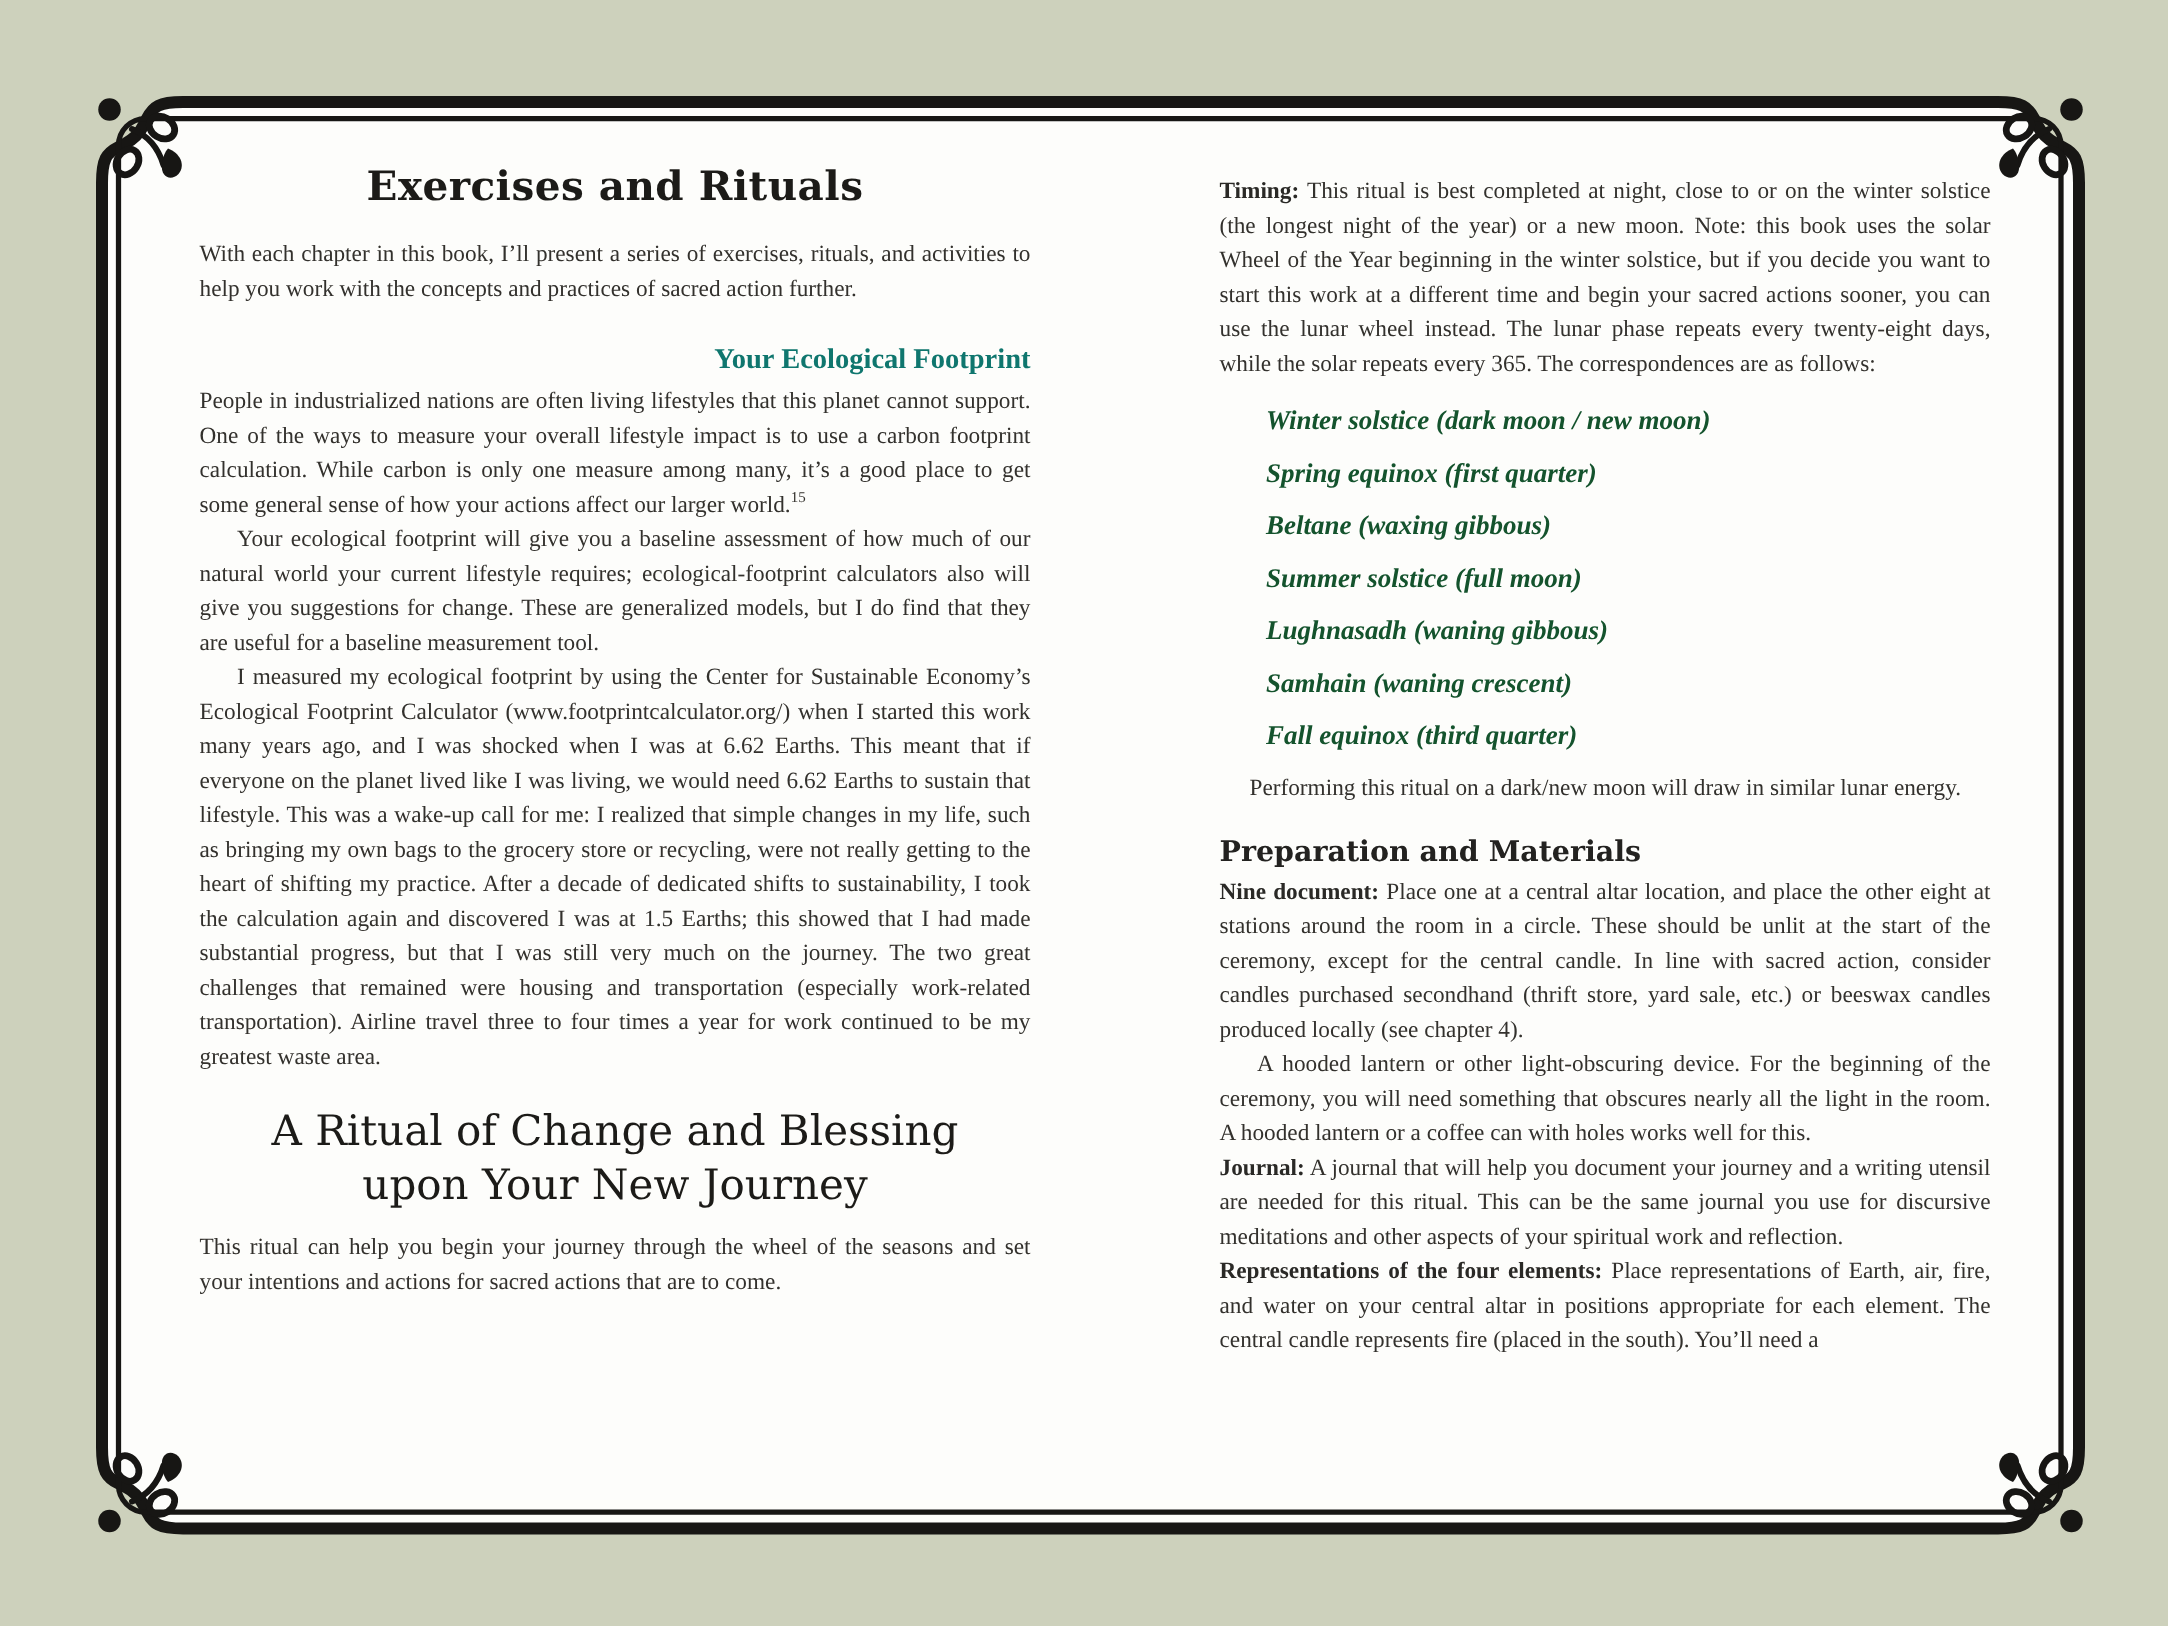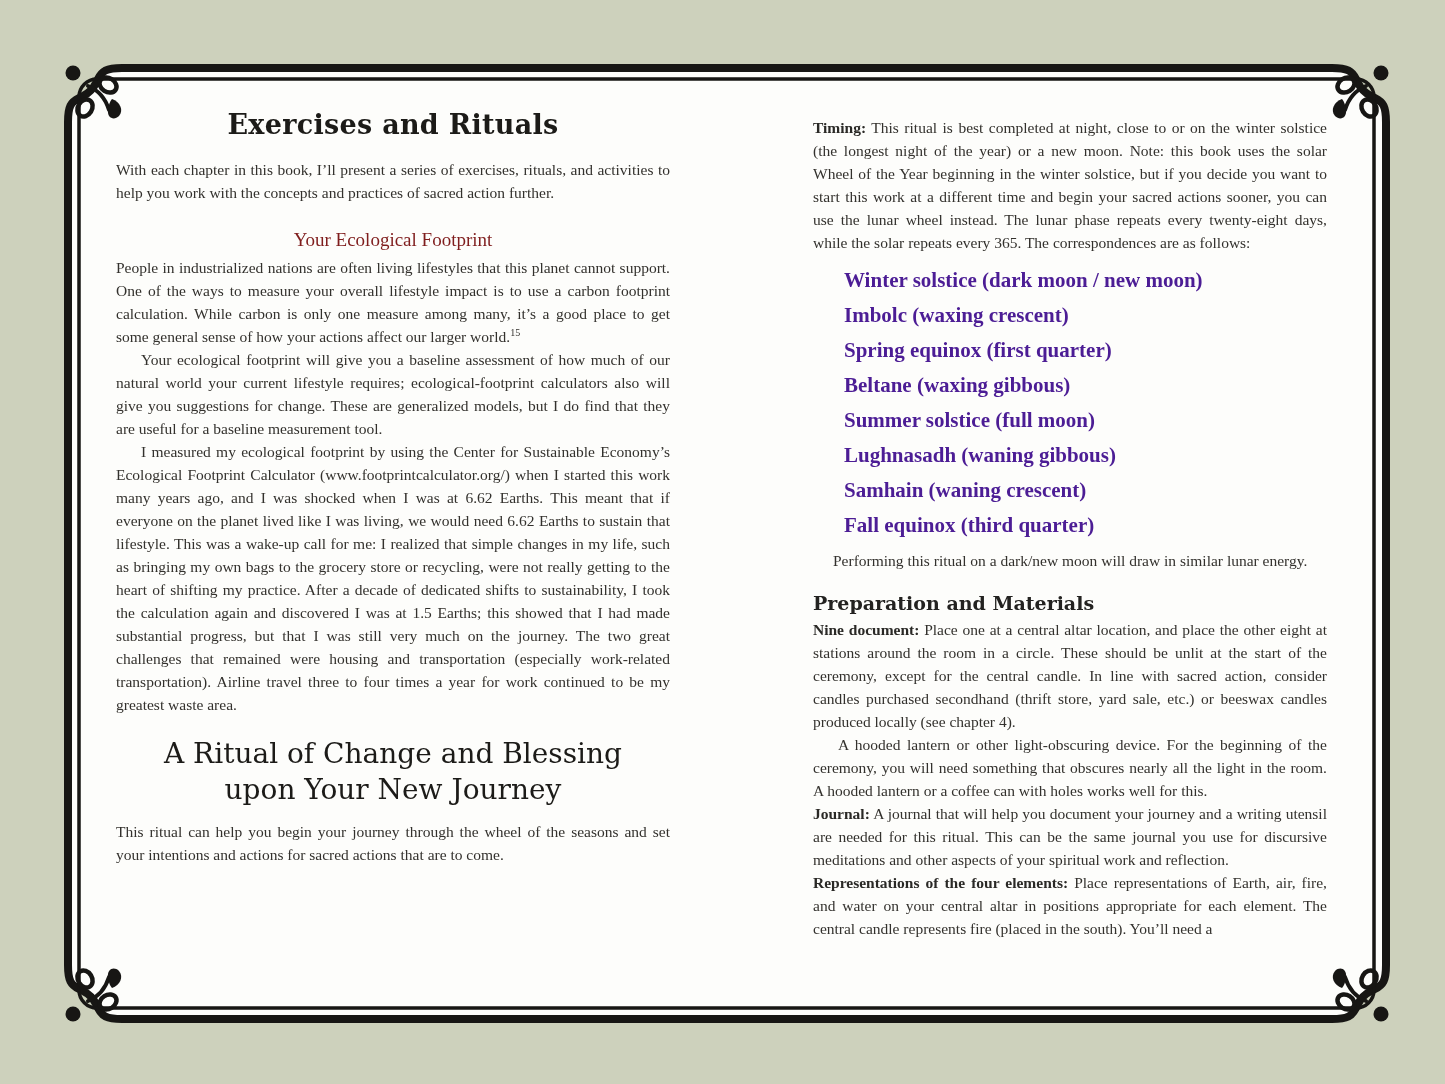--- a/index.html
+++ b/index.html
@@ -7,32 +7,32 @@
   body {
     position:relative;
     background:#cdd1bc;
     font-family:"Liberation Serif", serif;
     color:#33312d;
     overflow:hidden;
   }
   .frame-svg { position:absolute; left:0; top:0; }
 
   .page-col { position:absolute; text-align:justify; font-size:15.5px; line-height:23px; }
-  .page-left  { left:116px; top:106px; width:554px; }
+  .page-left  { left:133px; top:106px; width:554px; }
   .page-right { left:813px; top:116px; width:514px; }
 
   h1.chapter-title {
     font-family:"DejaVu Serif", serif;
     font-size:27px; line-height:38px; font-weight:bold;
     letter-spacing:0.3px; text-align:center; color:#1c1b18;
     margin:0 0 14px 0;
   }
   h2.section-subhead {
-    font-size:19px; line-height:24px; font-weight:normal;
-    text-align:center; color:#7f1d1d;
+    font-size:19px; line-height:24px; font-weight:bold;
+    text-align:right; color:#0f766e;
     margin:24px 0 4px 0;
   }
   h2.ritual-title {
     font-family:"DejaVu Serif", serif;
     font-size:28px; line-height:36px; font-weight:normal;
     text-align:center; color:#1c1b18;
     margin:20px 0 12px 0;
   }
   h3.prep-heading {
     font-family:"DejaVu Serif", serif;
@@ -45,24 +45,24 @@
   .run-in { font-weight:bold; color:#2a2926; }
   sup.footnote { font-size:10px; line-height:0; }
 
   ul.correspondences {
     list-style:none;
     margin:15px 0 6px 0;
     padding-left:31px;
     text-align:left;
   }
   ul.correspondences li {
-    font-weight:bold; 
-    font-size:21px; line-height:23px;
+    font-weight:bold; font-style:italic;
+    font-size:18px; line-height:23px;
     margin-bottom:12px;
-    color:#4c1d95;
+    color:#14532d;
   }
   p.moon-note { padding-left:20px; text-align:left; margin-top:9px; }
 </style>
 </head>
 <body>
 
 <svg class="frame-svg" width="1445" height="1084" viewBox="0 0 1445 1084">
   <defs>
     <g id="corner-ornament">
 
@@ -110,21 +110,20 @@
   <h2 class="ritual-title"><span>A Ritual of Change and Blessing</span><br><span>upon Your New Journey</span></h2>
 
   <p>This ritual can help you begin your journey through the wheel of the seasons and set your intentions and actions for sacred actions that are to come.</p>
 </div>
 
 <div class="page-col page-right">
   <p><b class="run-in">Timing:</b><span> This ritual is best completed at night, close to or on the winter solstice (the longest night of the year) or a new moon. Note: this book uses the solar Wheel of the Year beginning in the winter solstice, but if you decide you want to start this work at a different time and begin your sacred actions sooner, you can use the lunar wheel instead. The lunar phase repeats every twenty-eight days, while the solar repeats every 365. The correspondences are as follows:</span></p>
 
   <ul class="correspondences">
     <li>Winter solstice (dark moon / new moon)</li>
-    <li>Imbolc (waxing crescent)</li>
     <li>Spring equinox (first quarter)</li>
     <li>Beltane (waxing gibbous)</li>
     <li>Summer solstice (full moon)</li>
     <li>Lughnasadh (waning gibbous)</li>
     <li>Samhain (waning crescent)</li>
     <li>Fall equinox (third quarter)</li>
   </ul>
 
   <p class="moon-note">Performing this ritual on a dark/new moon will draw in similar lunar energy.</p>
 

